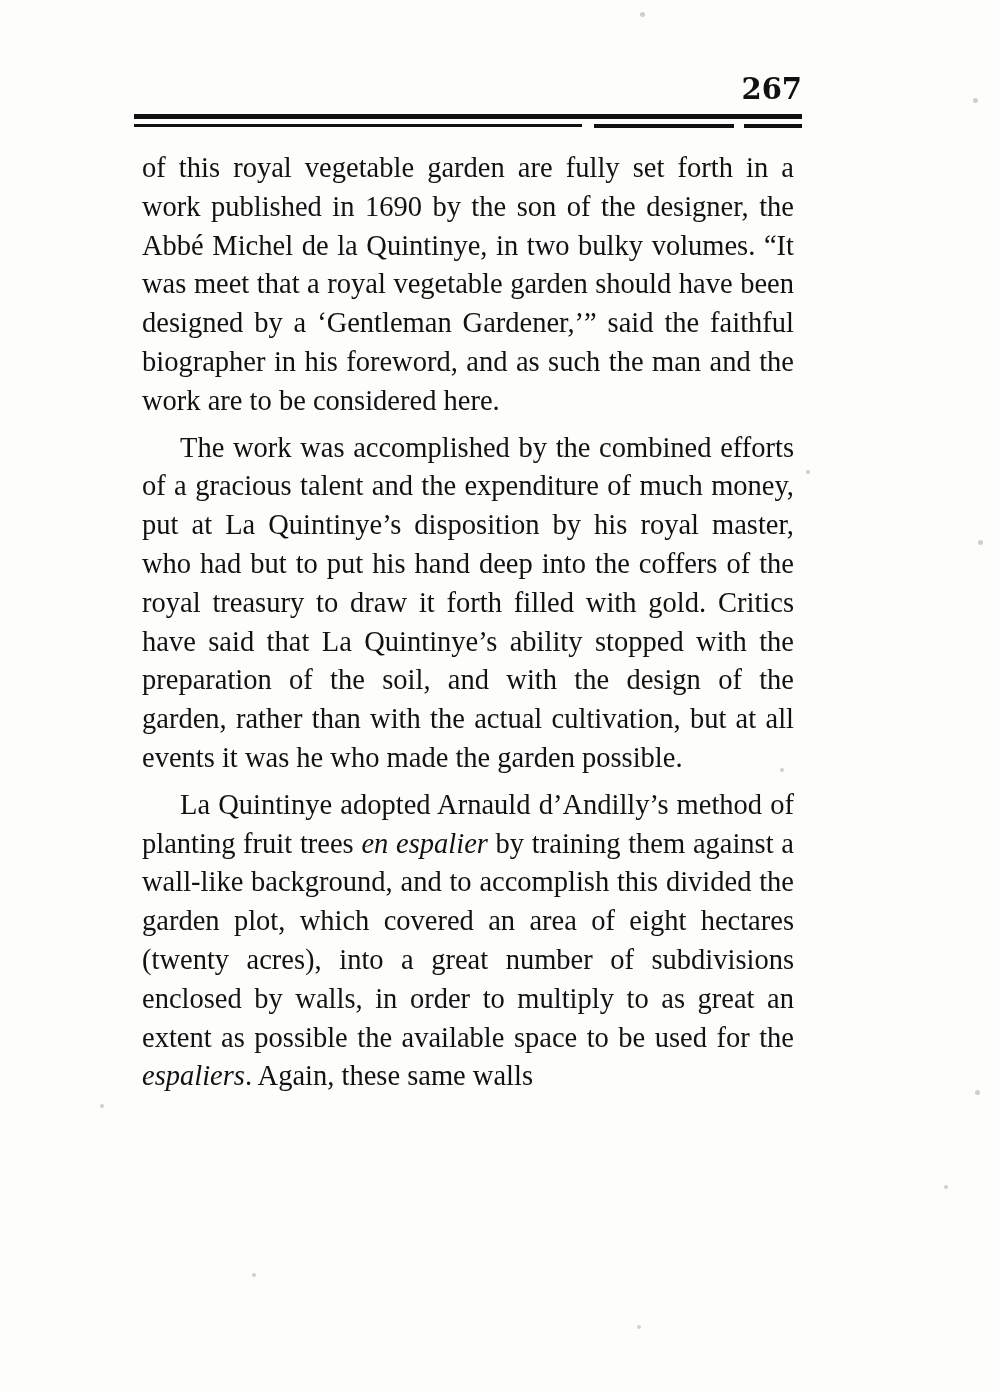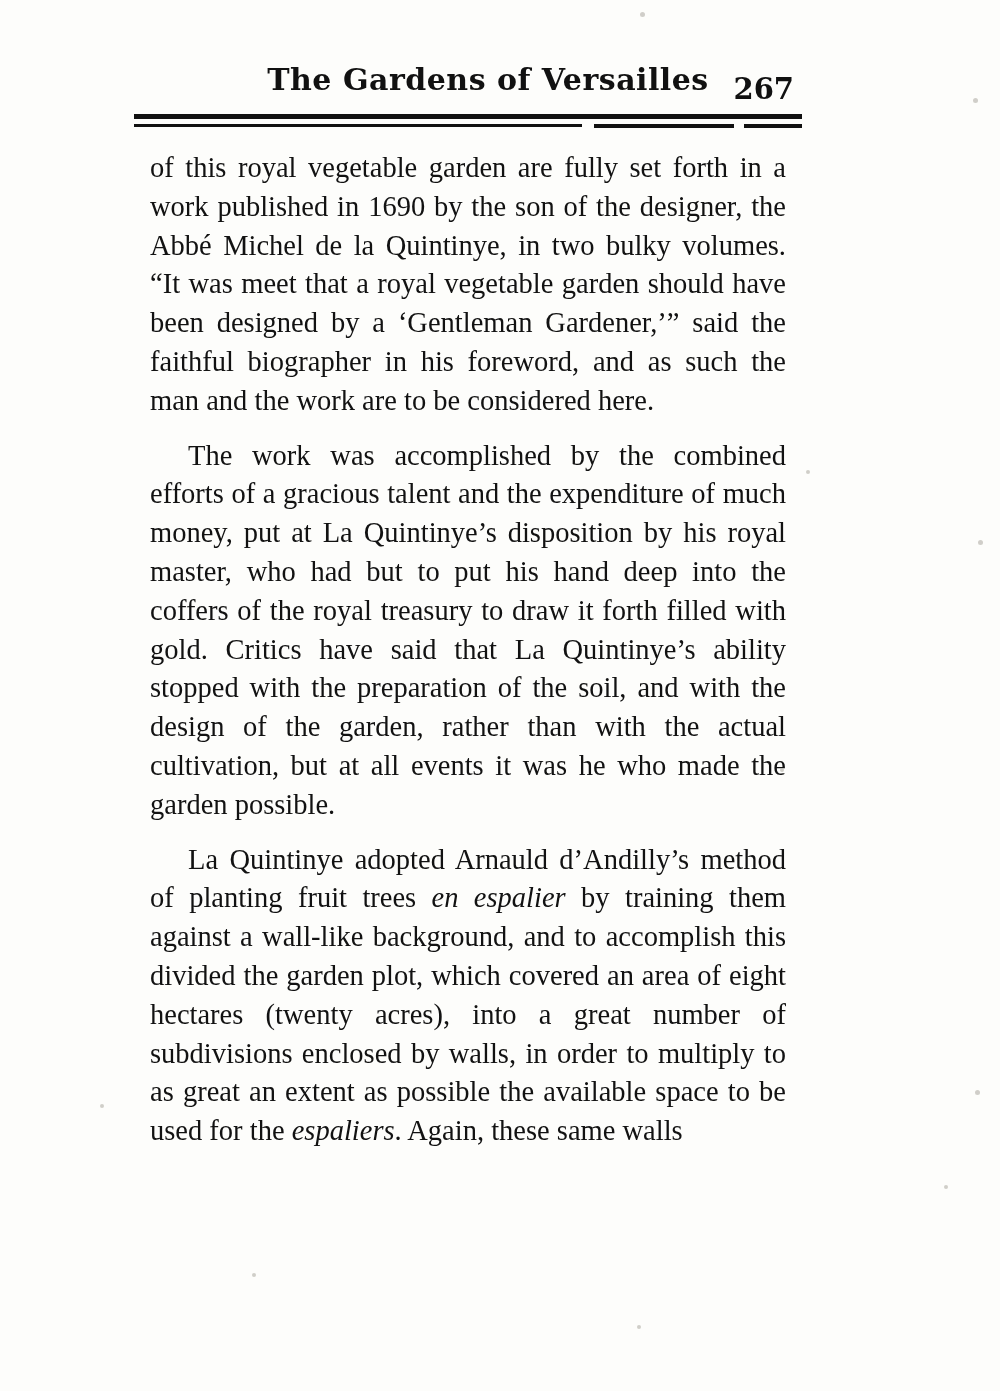--- a/index.html
+++ b/index.html
@@ -45,21 +45,21 @@
     margin: 0 auto;
     padding-left: 40px;
     white-space: nowrap;
   }
   .page-number {
     font-family: "DejaVu Serif", serif;
     font-weight: bold;
     font-size: 29px;
     color: #111;
     position: absolute;
-    right: 8px;
+    right: 0;
     bottom: 2px;
   }
   .rule-group {
     margin-top: 6px;
   }
   .rule-thick {
     height: 5px;
     background: #111;
     width: 100%;
   }
@@ -77,21 +77,21 @@
   }
   .body-text {
     margin-top: 22px;
     font-size: 28.5px;
     line-height: 38.8px;
     text-align: justify;
     color: #121212;
     font-family: "Liberation Serif", serif;
   }
   .body-text p {
-    margin: 16px;
+    margin: 8px;
     text-indent: 38px;
     text-align: justify;
   }
   .body-text p.first {
     text-indent: 0;
   }
   .body-text p + p {
     margin-top: 0;
   }
   em {
@@ -105,21 +105,20 @@
   }
 </style>
 </head>
 <body>
 
 <div class="page">
 
   <div class="page-inner">
 
     <div class="running-head">
-      <div class="running-title">The Gardens of Versailles</div>
       <div class="page-number">267</div>
     </div>
 
     <div class="rule-group">
       <div class="rule-thick"></div>
       <div class="rule-thin-wrap">
         <div class="rule-seg" style="left:0; width:448px;"></div>
         <div class="rule-seg" style="left:460px; width:140px; height:4px;"></div>
         <div class="rule-seg" style="left:610px; width:58px; height:4px;"></div>
       </div>

